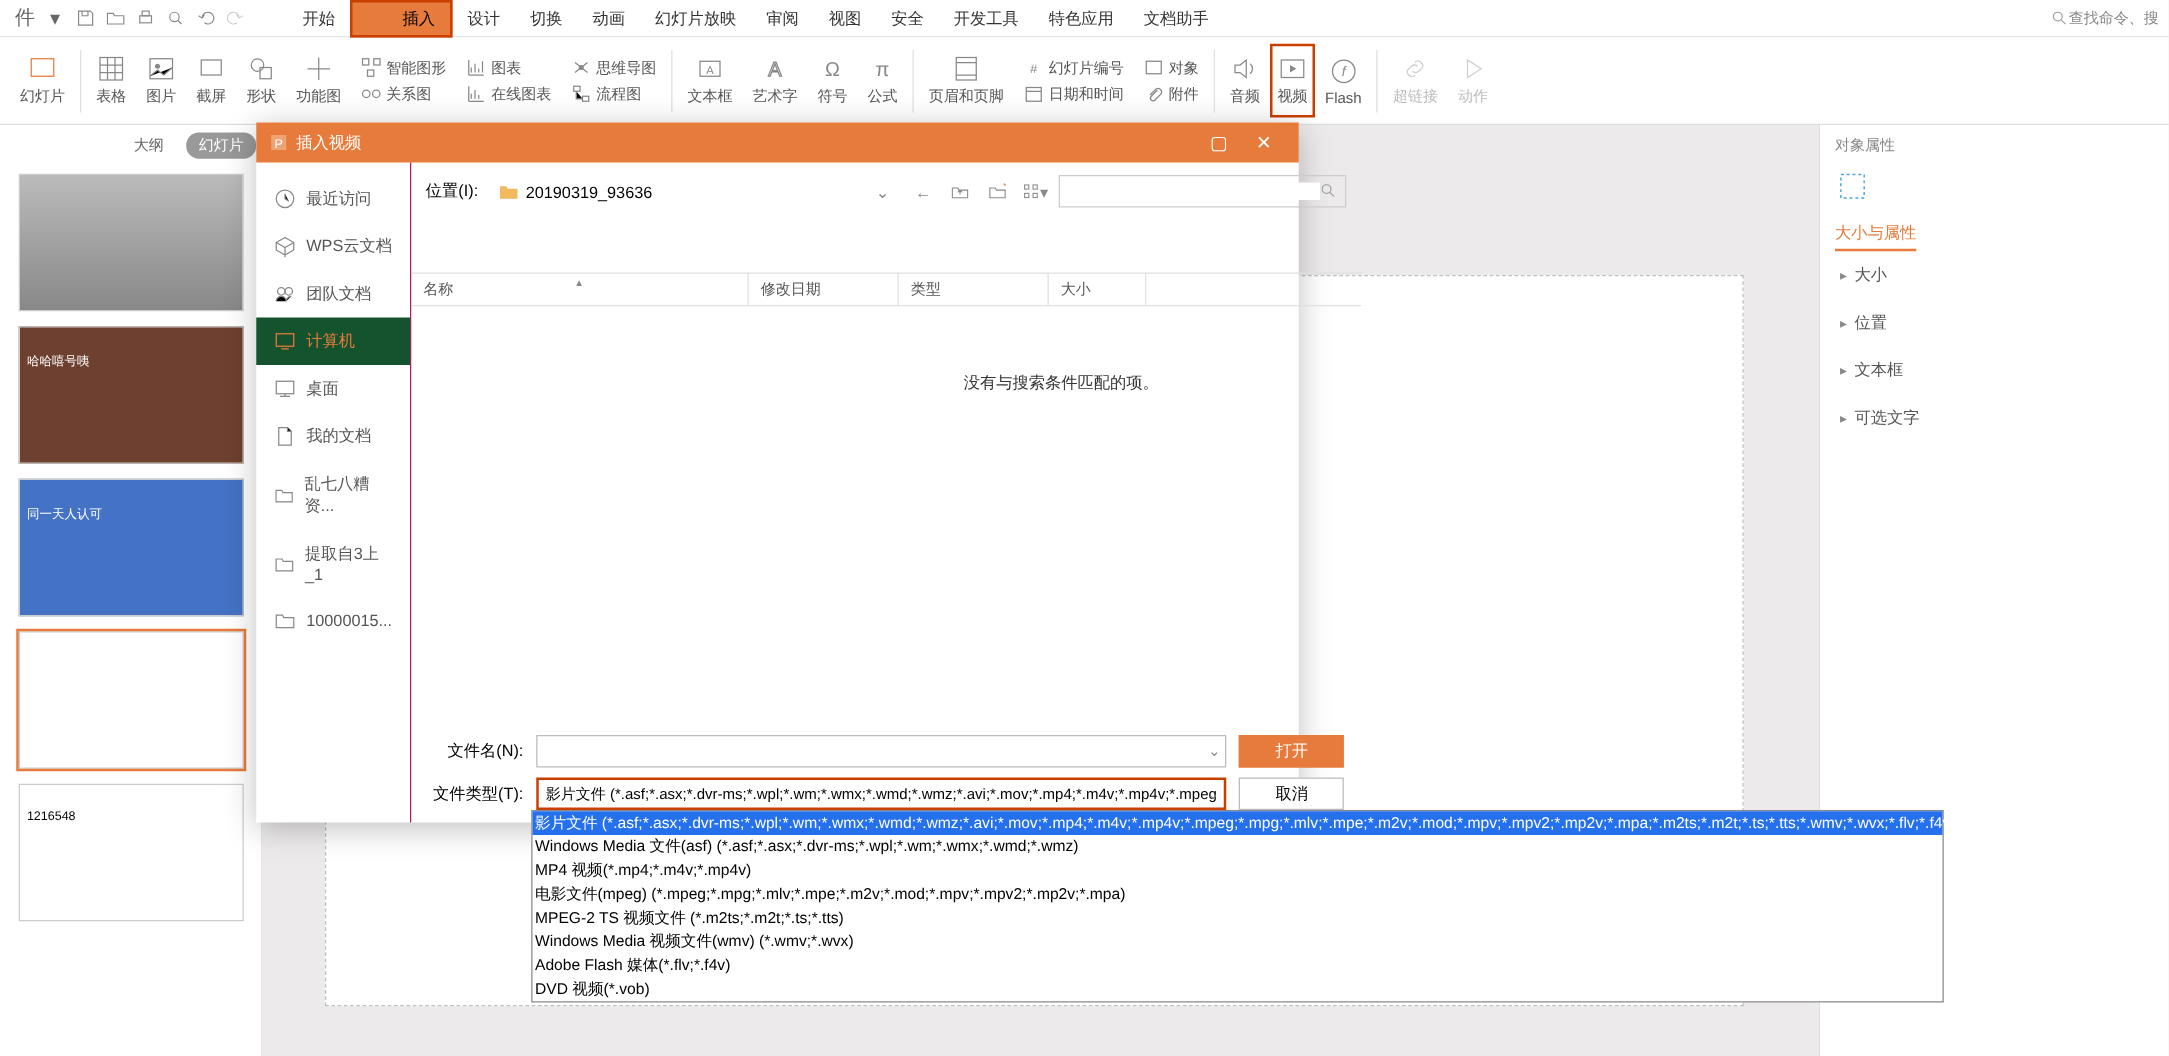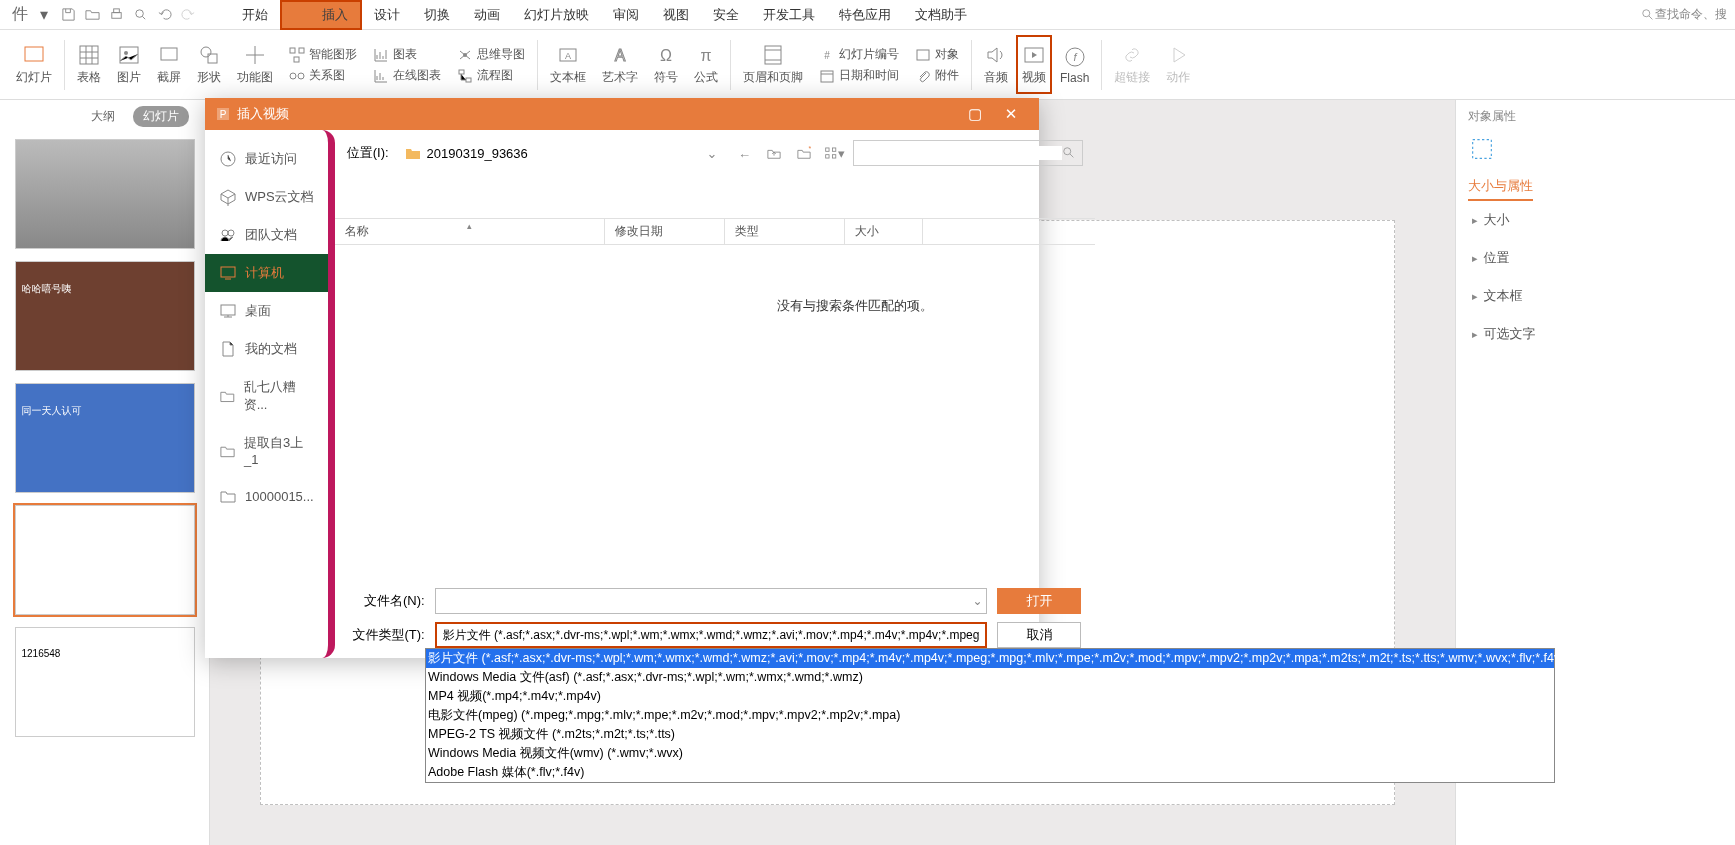--- a/index.html
+++ b/index.html
@@ -3,38 +3,38 @@
 <meta charset="utf-8">
 <style>
 * { margin: 0; padding: 0; box-sizing: border-box; font-family: "Microsoft YaHei", sans-serif; }
 body { background: #f5f5f5; width: 1735px; height: 845px; overflow: hidden; position: relative; }
 
 
 .top-strip { height: 30px; background: #fff; border-bottom: 1px solid #e0e0e0; display: flex; align-items: center; padding: 0 8px; }
 .quick-btn { width: 22px; height: 22px; display: flex; align-items: center; justify-content: center; margin: 0 1px; color: #666; }
 .menu-tabs { display: flex; align-items: center; margin-left: 30px; }
 .menu-tab { padding: 4px 12px; font-size: 13px; color: #333; cursor: pointer; }
-.menu-tab.active { background: #e77b3c; color: #404040; border: 2px solid #c93f00; padding-left: 40px; }
+.menu-tab.active { background: #e77b3c; color: #000000; border: 2px solid #c93f00; padding-left: 40px; }
 .search-area { margin-left: auto; display: flex; align-items: center; color: #888; font-size: 12px; }
 
 
 .ribbon { height: 70px; background: #fff; border-bottom: 1px solid #ddd; display: flex; align-items: center; padding: 0 8px; }
 .ribbon-group { display: flex; flex-direction: column; align-items: center; justify-content: center; padding: 0 8px; font-size: 12px; color: #555; cursor: pointer; }
 .ribbon-group.video-hl { border: 2.5px solid #c93f00; padding: 6px 4px; }
 .ribbon-sep { width: 1px; height: 50px; background: #e0e0e0; margin: 0 4px; }
 .ribbon-icon { width: 24px; height: 24px; margin-bottom: 2px; color: #666; }
 .ribbon-mini-group { display: flex; flex-direction: column; padding: 0 4px; font-size: 12px; color: #555; }
-.ribbon-mini-item { display: flex; align-items: flex-end; padding: 2px 4px; gap: 4px; }
+.ribbon-mini-item { display: flex; align-items: center; padding: 2px 4px; gap: 4px; }
 
 
 .main-area { display: flex; height: calc(100% - 100px); position: relative; }
 
 
 .left-panel { width: 210px; background: #fff; border-right: 1px solid #ddd; display: flex; flex-direction: column; }
-.outline-tabs { display: flex; gap: 8px; padding: 6px 20px; font-size: 12px; align-items: center; justify-content: flex-end; }
+.outline-tabs { display: flex; gap: 8px; padding: 6px 4px; font-size: 12px; align-items: center; justify-content: flex-end; }
 .outline-tab { color: #666; padding: 2px 10px; }
 .outline-tab.active { background: #999; color: #fff; border-radius: 10px; }
 .thumb { margin: 6px auto; width: 180px; height: 110px; border: 1px solid #ccc; background: #e8e8e8; position: relative; }
 .thumb.sel { outline: 2px solid #e77b3c; }
 .thumb-blue { background: #4472c4; }
 .thumb-brown { background: #6e4030; }
 .thumb-white { background: #fff; }
 .thumb-caption { position: absolute; top: 20px; left: 6px; font-size: 10px; color: #000; }
 
 
@@ -48,21 +48,21 @@
 .prop-row { display: flex; align-items: center; padding: 10px 4px; font-size: 13px; color: #555; cursor: pointer; }
 .prop-row::before { content: "▸"; margin-right: 6px; color: #888; font-size: 11px; }
 .prop-icon-box { text-align: center; margin: 10px 0; }
 
 
 .dialog { position: absolute; left: 205px; top: 98px; width: 834px; height: 560px; background: #fff; box-shadow: 0 4px 24px rgba(0,0,0,.25); z-index: 50; display: flex; flex-direction: column; }
 .dialog-title { height: 32px; background: #e77b3c; color: #fff; display: flex; align-items: center; padding: 0 10px; font-size: 13px; }
 .dialog-title .spacer { flex: 1; }
 .dialog-title .win-btn { width: 36px; text-align: center; font-size: 15px; cursor: pointer; }
 .dialog-body { flex: 1; display: flex; }
-.dialog-sidebar { width: 140px; border-right: 7px solid #be185d; padding-top: 10px; border-radius: 13px; }
+.dialog-sidebar { width: 140px; border-right: 1px solid #be185d; padding-top: 10px; }
 .sb-item { display: flex; align-items: center; gap: 8px; padding: 10px 14px; font-size: 13px; color: #555; cursor: pointer; }
 .sb-item.active { background: #14532d; color: #e77b3c; }
 .sb-icon { width: 18px; height: 18px; color: #888; }
 .sb-item.active .sb-icon { color: #e77b3c; }
 .dialog-main { flex: 1; display: flex; flex-direction: column; gap: 42px; }
 .loc-row { display: flex; align-items: center; gap: 8px; padding: 10px 12px; font-size: 13px; }
 .loc-select { flex: 1; height: 24px; border: none; background: #fff; padding: 0 8px; font-size: 13px; display: flex; align-items: center; }
 .loc-folder-icon { color: #f3b95f; }
 .loc-tool { width: 22px; height: 22px; display: flex; align-items: center; justify-content: center; color: #888; border: 1px solid transparent; }
 .loc-search { width: 230px; height: 26px; border: 1px solid #ccc; padding: 0 6px; display: flex; align-items: center; }
@@ -525,13 +525,14 @@
 </div>
 
 <div class="dropdown-list" id="dropdown-list">
     <div class="dl-item hl">影片文件 (*.asf;*.asx;*.dvr-ms;*.wpl;*.wm;*.wmx;*.wmd;*.wmz;*.avi;*.mov;*.mp4;*.m4v;*.mp4v;*.mpeg;*.mpg;*.mlv;*.mpe;*.m2v;*.mod;*.mpv;*.mpv2;*.mp2v;*.mpa;*.m2ts;*.m2t;*.ts;*.tts;*.wmv;*.wvx;*.flv;*.f4v;*.vob)</div>
     <div class="dl-item">Windows Media 文件(asf) (*.asf;*.asx;*.dvr-ms;*.wpl;*.wm;*.wmx;*.wmd;*.wmz)</div>
     <div class="dl-item">MP4 视频(*.mp4;*.m4v;*.mp4v)</div>
     <div class="dl-item">电影文件(mpeg) (*.mpeg;*.mpg;*.mlv;*.mpe;*.m2v;*.mod;*.mpv;*.mpv2;*.mp2v;*.mpa)</div>
     <div class="dl-item">MPEG-2 TS 视频文件 (*.m2ts;*.m2t;*.ts;*.tts)</div>
     <div class="dl-item">Windows Media 视频文件(wmv) (*.wmv;*.wvx)</div>
     <div class="dl-item">Adobe Flash 媒体(*.flv;*.f4v)</div>
+    <div class="dl-item">DVD 视频(*.vob)</div>
   </div>
 
 </body></html>

